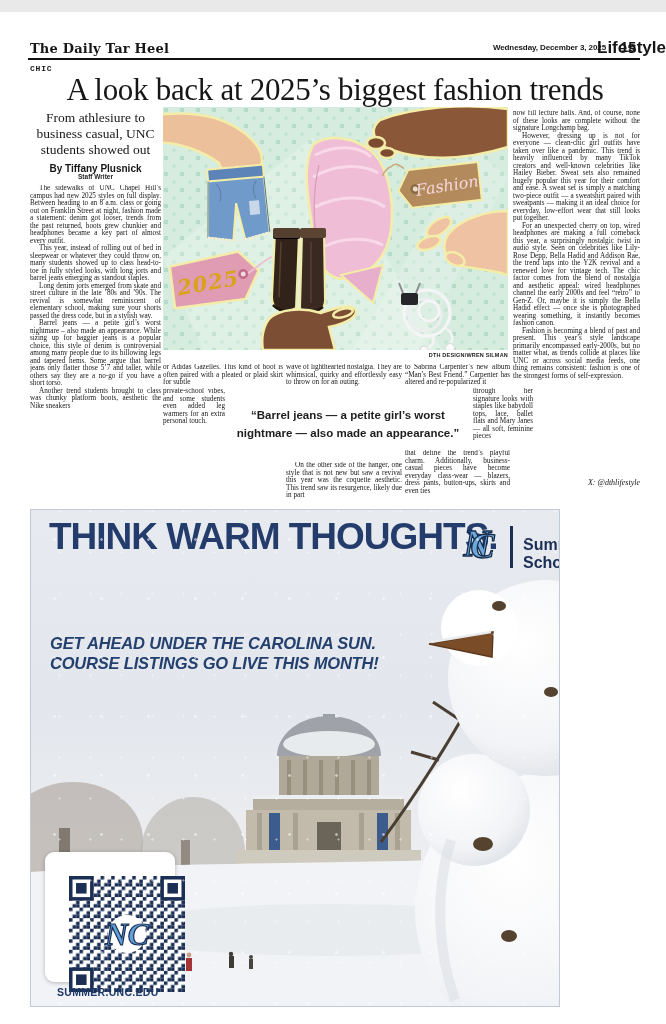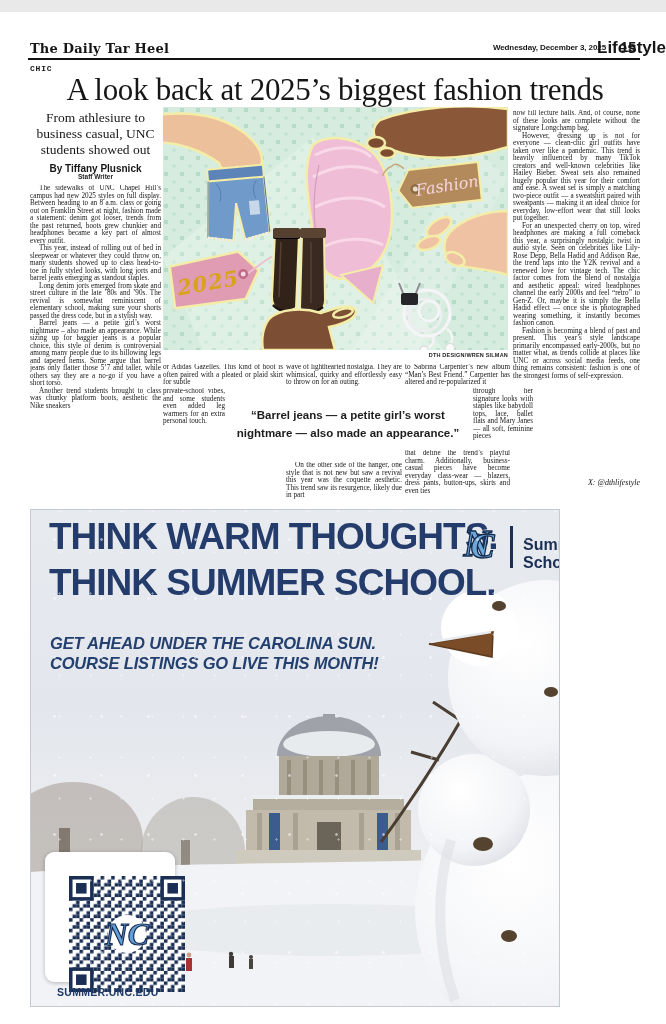--- a/index.html
+++ b/index.html
@@ -294,21 +294,20 @@
           <ellipse cx="452" cy="334" rx="10" ry="7"></ellipse>
           <ellipse cx="478" cy="426" rx="8" ry="6"></ellipse>
           <ellipse cx="542" cy="468" rx="7" ry="5"></ellipse>
         </g>
 
         <path d="M596,176 C618,134 636,106 654,66 M620,120 L648,130 M630,98 L606,84 M644,84 L668,92" stroke="#3f342a" stroke-width="5" fill="none" stroke-linecap="round"></path>
       </g>
     </svg>
 
     <div class="adh1" style="top:6px;">THINK WARM THOUGHTS.</div>
-    <div class="adh1" style="top:52px;">THINK SUMMER SCHOOL.</div>
 
     <svg class="adlogo" viewBox="0 0 60 46">
       <text x="16" y="38" font-family="Liberation Serif, serif" font-weight="bold" font-style="italic" font-size="42" fill="#6fa8d8" stroke="#13294b" stroke-width="1.4">N</text>
       <text x="24" y="40" font-family="Liberation Serif, serif" font-weight="bold" font-style="italic" font-size="40" fill="#6fa8d8" stroke="#13294b" stroke-width="1.4">C</text>
     </svg>
     <div class="addiv"></div>
     <div class="adbrand">Summer School</div>
 
     <div class="adsub" style="top:124px;">GET AHEAD UNDER THE CAROLINA SUN.</div>
     <div class="adsub" style="top:144px;">COURSE LISTINGS GO LIVE THIS MONTH!</div>

